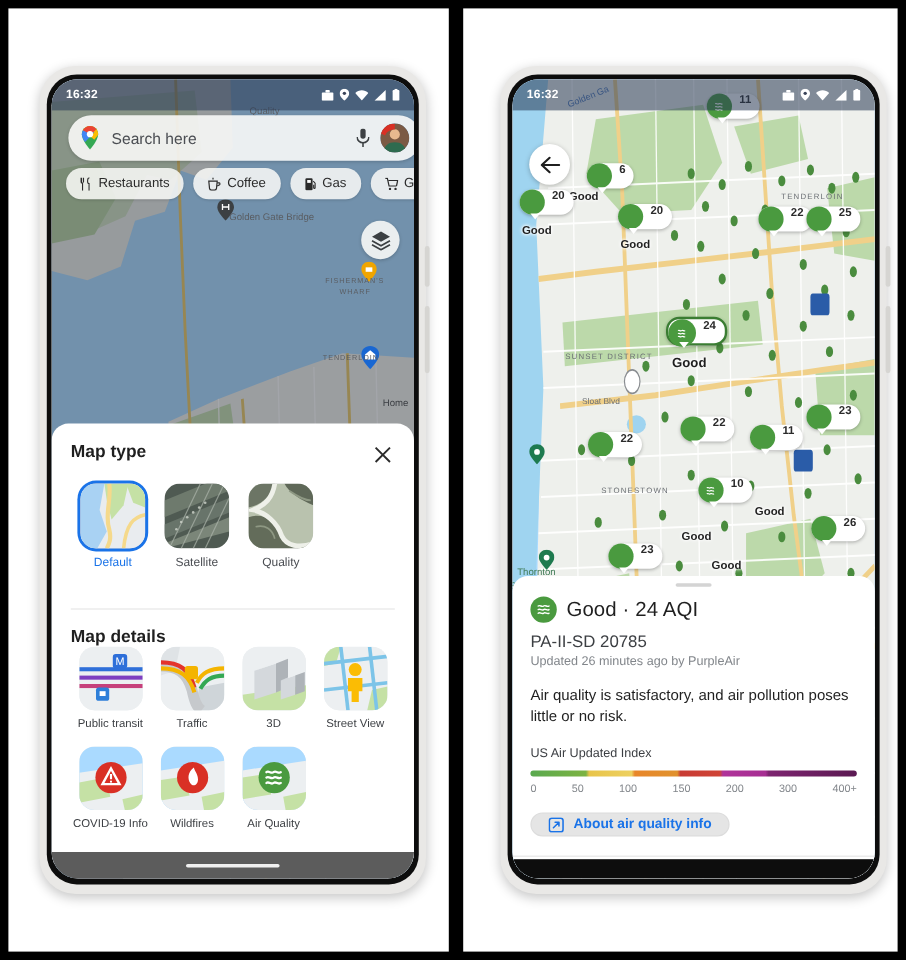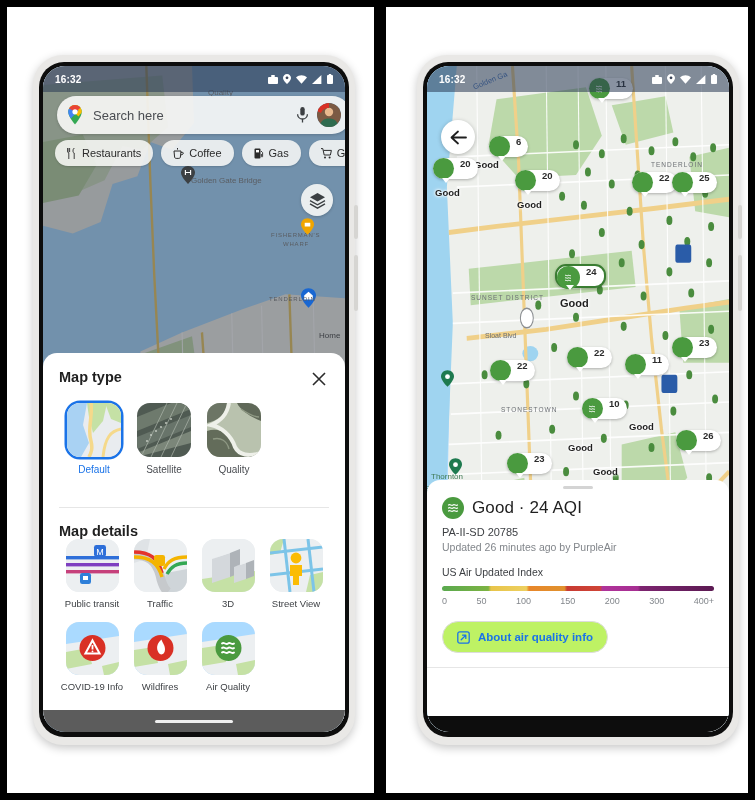--- a/index.html
+++ b/index.html
@@ -269,21 +269,21 @@
     border-radius: 50%;
     display: flex; align-items: center; justify-content: center;
     flex-shrink: 0;
   }
   .aqi-title {
     font-size: 17px;
     color: #1f1f1f;
     letter-spacing: 0.1px;
   }
   .aqi-station {
-    font-size: 11px;
+    font-size: 14px;
     color: #3c3f43;
     margin-bottom: 3px;
   }
   .aqi-updated {
     font-size: 10.5px;
     color: #82868b;
     margin-bottom: 13px;
   }
   .aqi-desc {
     font-size: 12.5px;
@@ -311,28 +311,28 @@
   .scale-ticks {
     display: flex;
     justify-content: space-between;
     font-size: 9px;
     color: #82868b;
     margin-bottom: 15px;
   }
   .about-btn {
     display: inline-flex; align-items: center;
     gap: 8px;
-    height: 32px;
+    height: 20px;
     padding: 0 14px;
     border: 1px solid #dcdcdc;
     border-radius: 16px;
     font-size: 11.5px;
     font-weight: bold;
     color: #1a73e8;
-    background: #bef264;
+    background: #e5e5e5;
   }
   .sheet-divider {
     height: 1px;
     background: #e6e6e6;
     margin: 14px -15px 0 -15px;
   }
   .nearby-row { display: flex; align-items: center; gap: 10px; }
   .nav-bar-dark {
     position: absolute; left: 0; bottom: 0;
     width: 100%; height: 16px;
@@ -1066,20 +1066,21 @@
                   <path d="M2.5,7 C4,5.8 5.5,8.2 7,7 C8.5,5.8 10,8.2 11.5,7"></path>
                   <path d="M2.5,10 C4,8.8 5.5,11.2 7,10 C8.5,8.8 10,11.2 11.5,10"></path>
                 </g>
               </svg>
             </span>
             <span class="aqi-title">Good · 24 AQI</span>
           </div>
 
           <div class="aqi-station">PA-II-SD 20785</div>
           <div class="aqi-updated">Updated 26 minutes ago by PurpleAir</div>
+          <div class="aqi-desc">Air quality is satisfactory, and air pollution poses little or no risk.</div>
 
           <div class="scale-label">US Air Updated Index</div>
           <div class="scale-bar"></div>
           <div class="scale-ticks">
             <span>0</span>
             <span>50</span>
             <span>100</span>
             <span>150</span>
             <span>200</span>
             <span>300</span>

